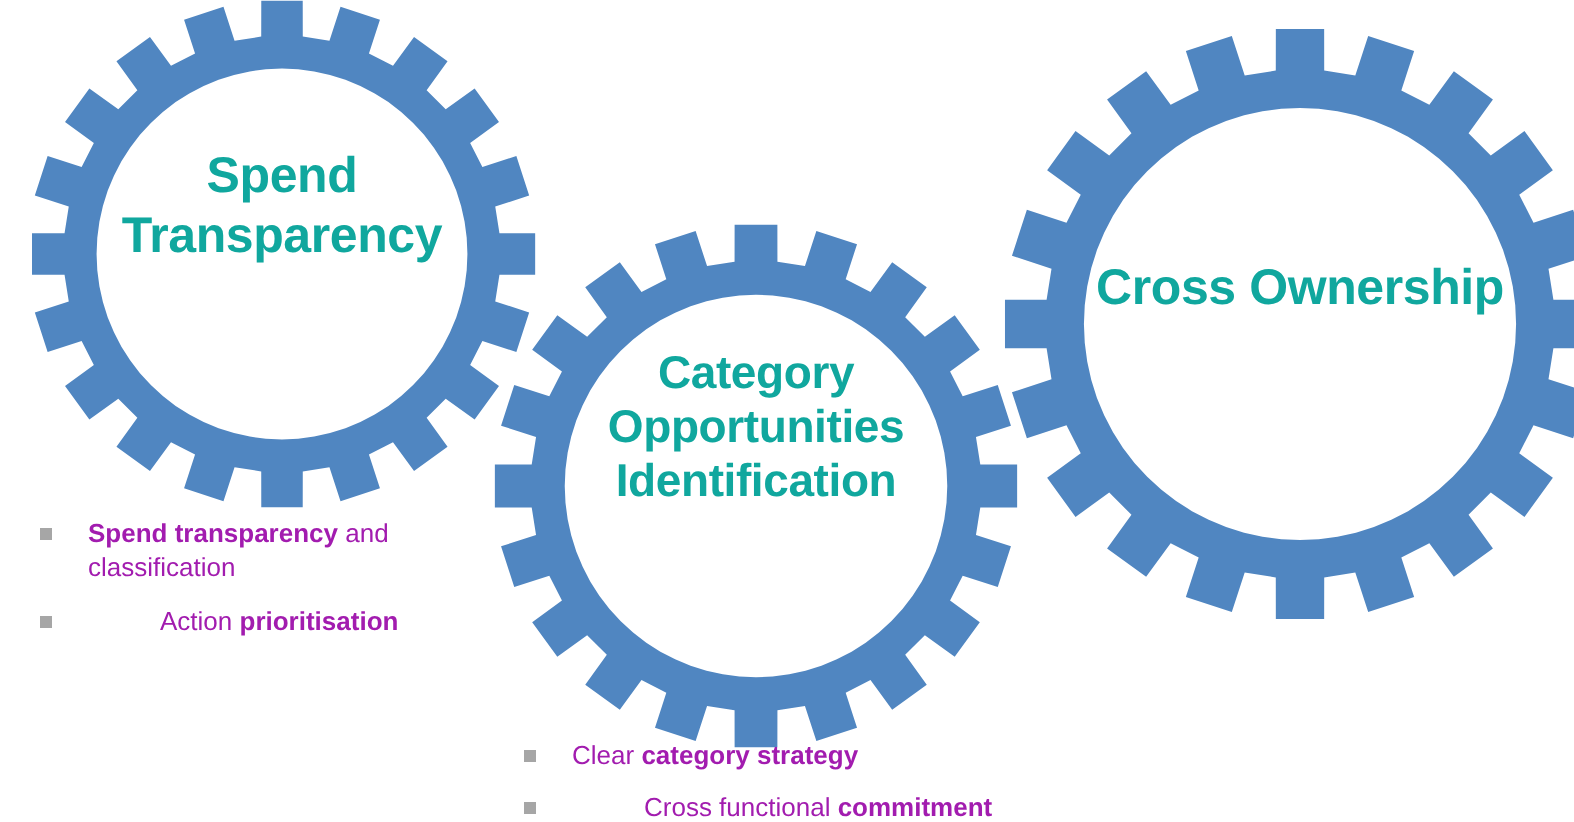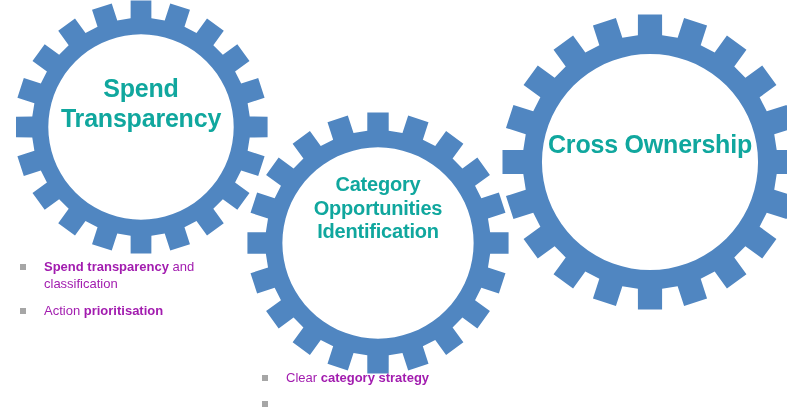--- a/index.html
+++ b/index.html
@@ -56,21 +56,21 @@
   }
 
   #gear-mid {
     left: 231px;
     top: 108px;
     width: 262px;
     height: 270px;
   }
   #gear-mid .gear-label {
     top: 65px;
-    font-size: 20px;
+    font-size: 23px;
   }
 
   #gear-right {
     left: 486px;
     top: -6px;
     width: 296px;
     height: 336px;
   }
   #gear-right .gear-label {
     top: 136px;
@@ -79,21 +79,21 @@
 
   
   .bullets {
     position: absolute;
   }
   .bullet {
     display: flex;
     align-items: flex-start;
     margin-bottom: 11px;
   }
-  .bullet:last-child { margin-bottom: 0; }
+  .bullet:last-child { margin-bottom: 0; gap: 36px; }
 
   .bullet-marker {
     flex: 0 0 auto;
     width: 6px;
     height: 6px;
     background: #a6a6a6;
     margin-top: 5px;
     margin-right: 18px;
   }
   .bullet-text {
@@ -160,17 +160,18 @@
       </div>
     </div>
 
   <div class="bullets" id="bullets-mid">
       <div class="bullet">
         <span class="bullet-marker"></span>
         <span class="bullet-text">Clear <b>category strategy</b></span>
       </div>
       <div class="bullet">
         <span class="bullet-marker"></span>
+        <span class="bullet-text">Cross functional <b>commitment</b></span>
       </div>
     </div>
 
 
 </div>
 
 </body></html>

